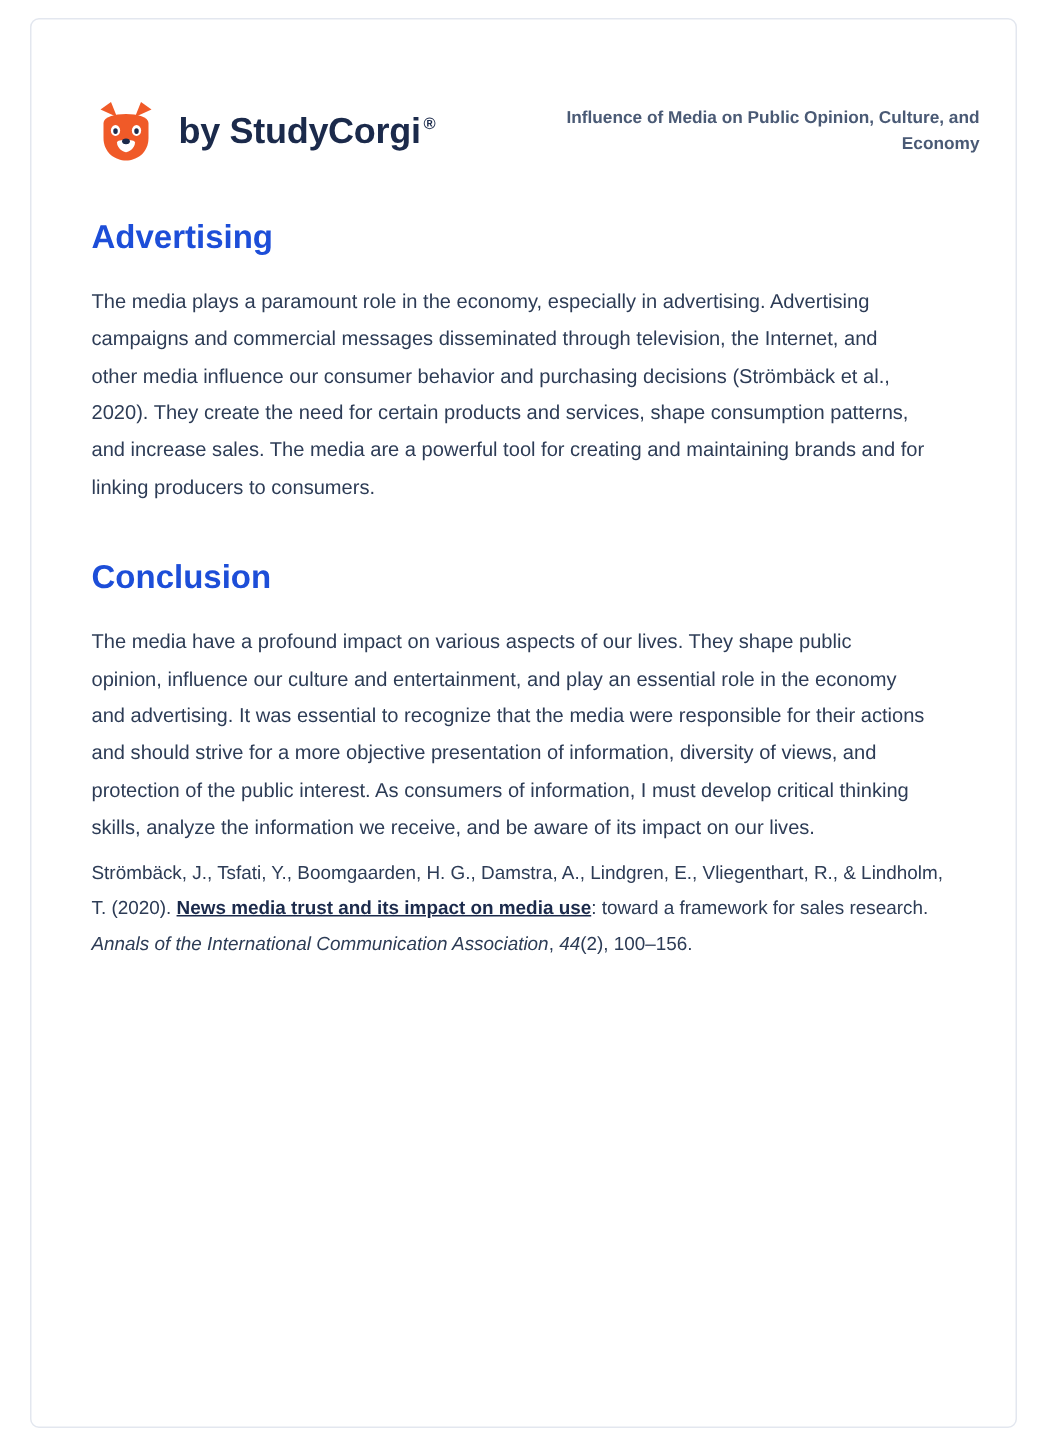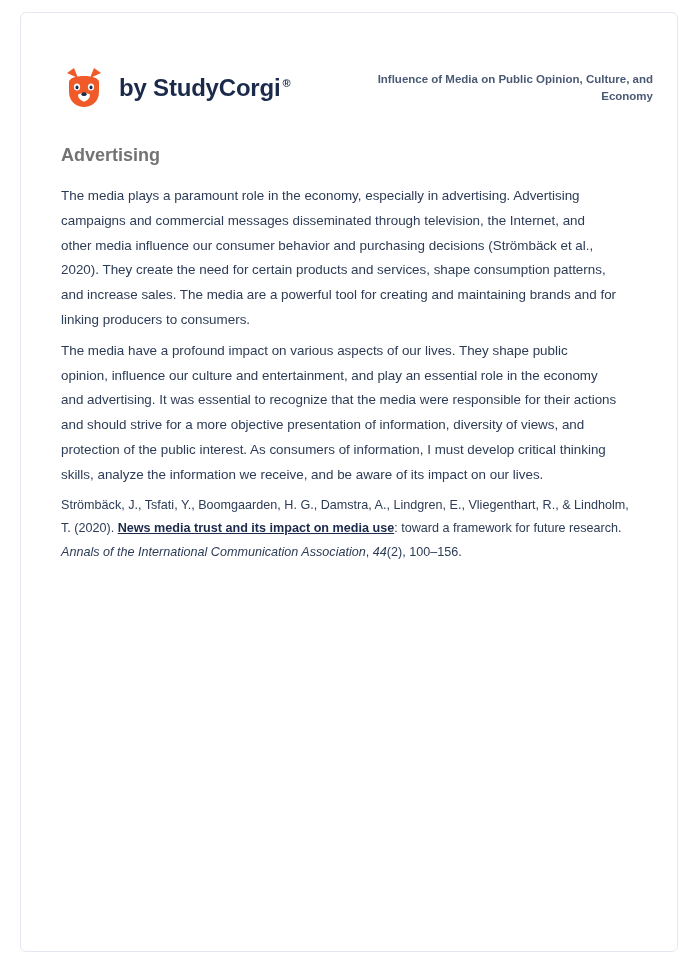--- a/index.html
+++ b/index.html
@@ -76,22 +76,22 @@
     font-size: 10.5px;
     color: #8a97ad;
     line-height: 1.45;
     word-break: break-all;
     margin: 0;
   }
   .content {
     padding: 34px 44px 0 40px;
   }
   h2.section-title {
-    font-size: 18px;
-    color: #737373;
+    font-size: 22px;
+    color: #1d4ed8;
     margin: 0 0 18px 0;
     font-weight: bold;
   }
   h2.section-title.spaced {
     margin-top: 34px;
   }
   p.body-text {
     font-size: 13.4px;
     line-height: 1.85;
     color: #2d3c56;
@@ -139,19 +139,20 @@
       <div class="header-right">
         <p class="doc-title">Influence of Media on Public Opinion, Culture, and Economy</p>
       </div>
     </div>
 
     <div class="content">
 
       <h2 class="section-title">Advertising</h2>
       <p class="body-text">The media plays a paramount role in the economy, especially in advertising. Advertising campaigns and commercial messages disseminated through television, the Internet, and other media influence our consumer behavior and purchasing decisions (Strömbäck et al., 2020). They create the need for certain products and services, shape consumption patterns, and increase sales. The media are a powerful tool for creating and maintaining brands and for linking producers to consumers.</p>
 
+      <h2 class="section-title spaced">Conclusion</h2>
       <p class="body-text">The media have a profound impact on various aspects of our lives. They shape public opinion, influence our culture and entertainment, and play an essential role in the economy and advertising. It was essential to recognize that the media were responsible for their actions and should strive for a more objective presentation of information, diversity of views, and protection of the public interest. As consumers of information, I must develop critical thinking skills, analyze the information we receive, and be aware of its impact on our lives.</p>
 
-      <p class="reference"><span>Strömbäck, J., Tsfati, Y., Boomgaarden, H. G., Damstra, A., Lindgren, E., Vliegenthart, R., &amp; Lindholm, T. (2020). </span><a href="#">News media trust and its impact on media use</a><span>: toward a framework for future research. </span><i>Annals of the International Communication Association</i><span>, </span><i>44</i><span>(2), 100–156.</span></p>
+      <p class="reference"><span>Strömbäck, J., Tsfati, Y., Boomgaarden, H. G., Damstra, A., Lindgren, E., Vliegenthart, R., &amp; Lindholm, T. (2020). </span><a href="#">News media trust and its impact on media use</a><span>: toward a framework for sales research. </span><i>Annals of the International Communication Association</i><span>, </span><i>44</i><span>(2), 100–156.</span></p>
 
     </div>
   </div>
 </div>
 
 </body></html>

